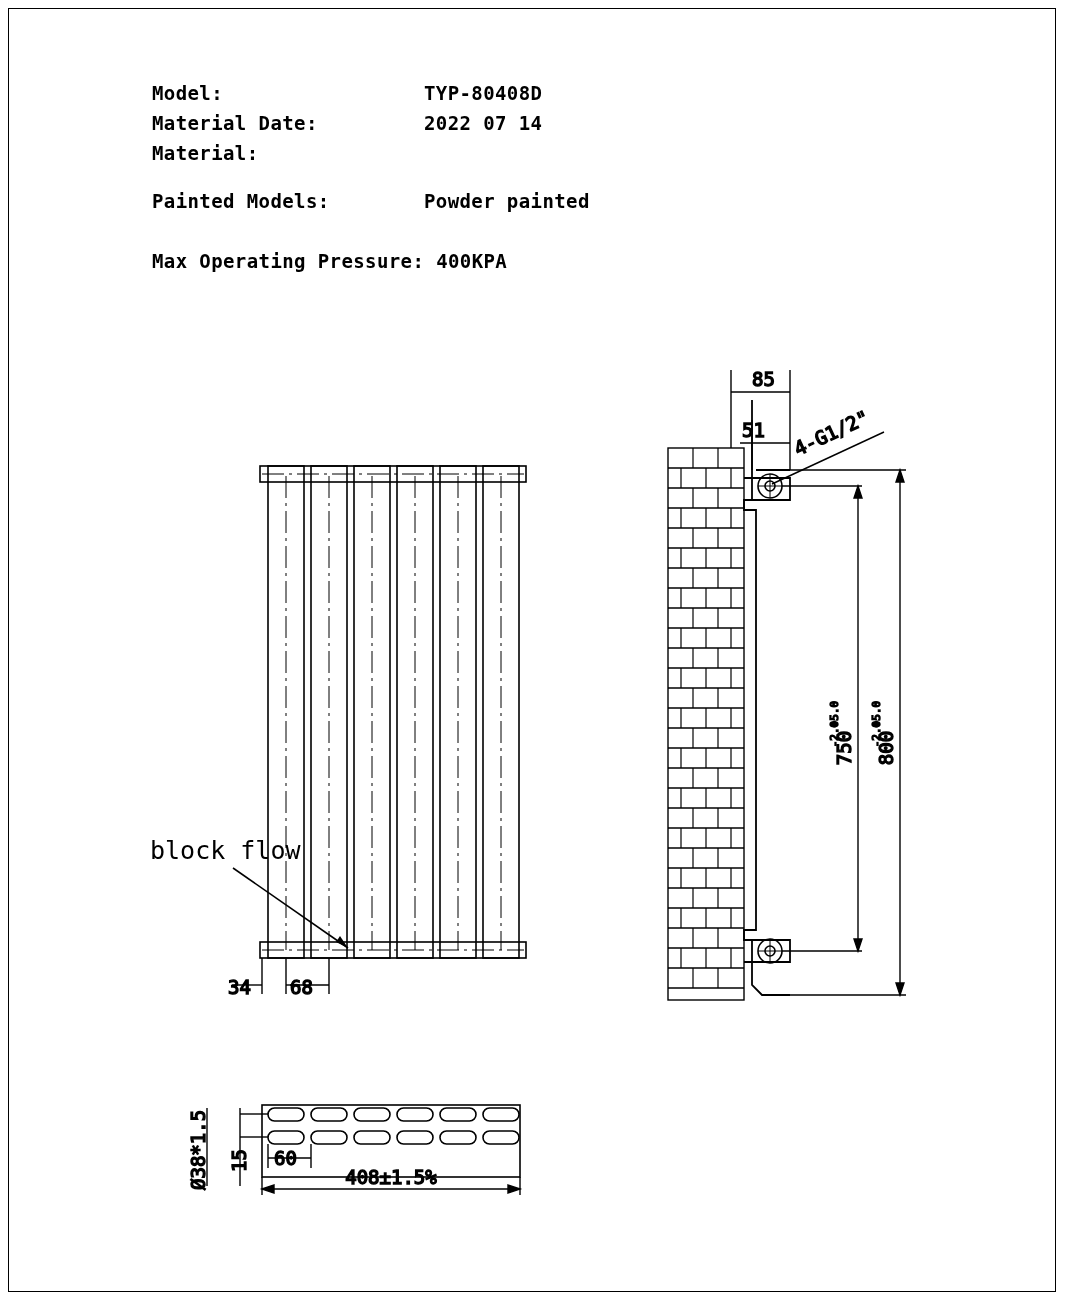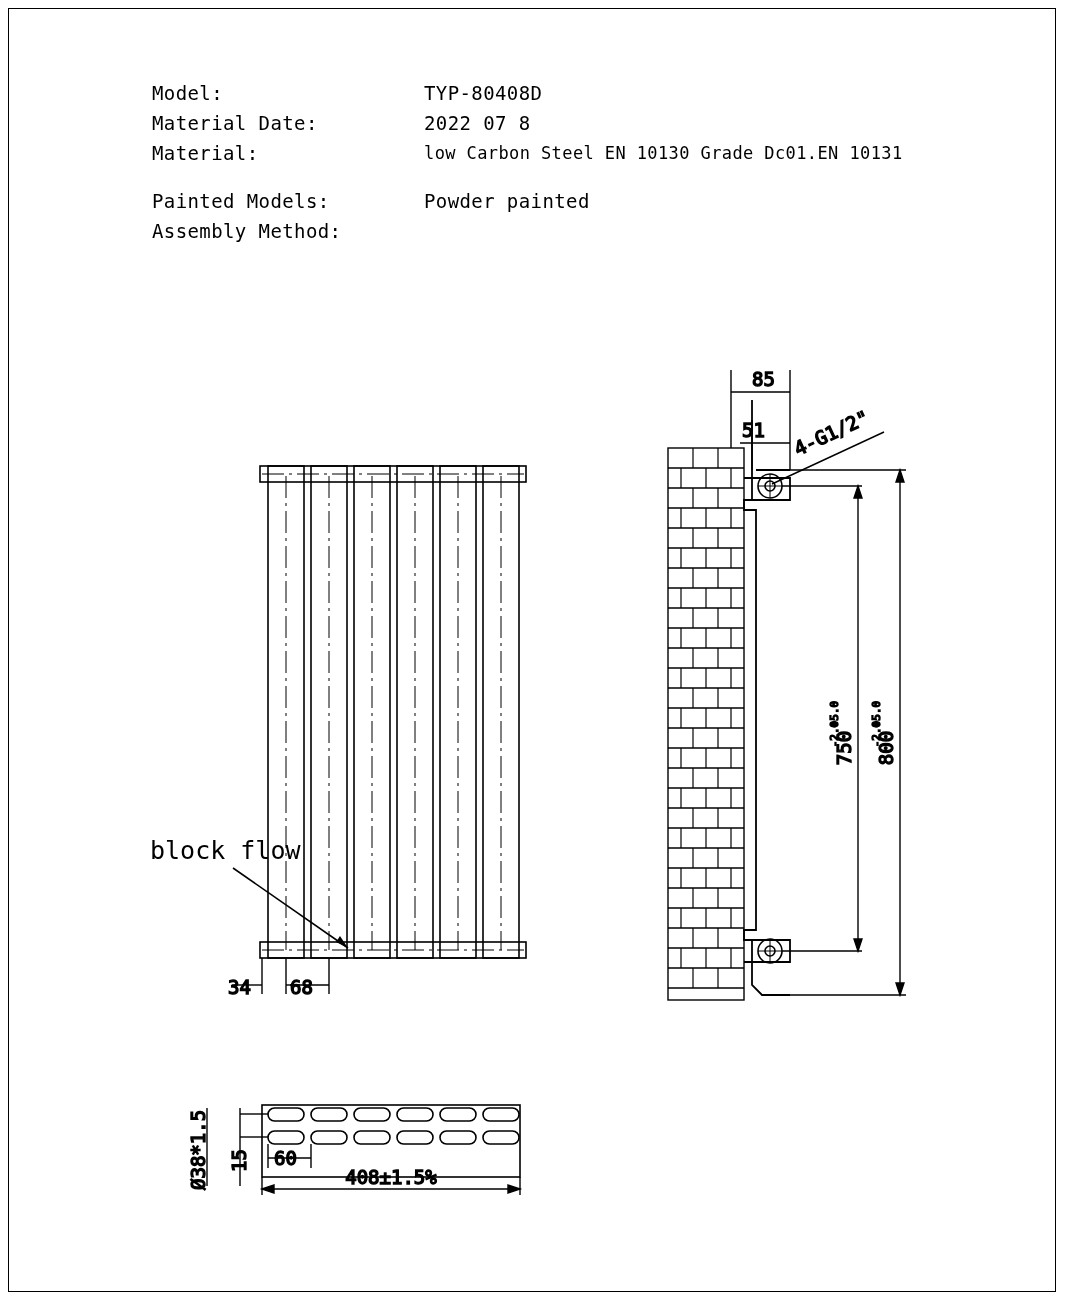--- a/index.html
+++ b/index.html
@@ -29,20 +29,21 @@
   }
   
   .spec {
     position: absolute;
     left: 152px;
     top: 78px;
     width: 820px;
     font-size: 19px;
     line-height: 30px;
     letter-spacing: 0.4px;
+    font-weight: bold;
   }
   .spec-row {
     position: relative;
     height: 30px;
     white-space: nowrap;
   }
   .spec-label {
     position: absolute;
     left: 0;
     top: 0;
@@ -88,32 +89,33 @@
 <div id="page">
   <div class="frame"></div>
 
   <div class="spec">
     <div class="spec-row">
       <span class="spec-label">Model:</span>
       <span class="spec-value">TYP-80408D</span>
     </div>
     <div class="spec-row">
       <span class="spec-label">Material Date:</span>
-      <span class="spec-value">2022 07 8</span>
+      <span class="spec-value">2022 07 14</span>
     </div>
     <div class="spec-row">
       <span class="spec-label">Material:</span>
-      <span class="spec-value small">low Carbon Steel  EN 10130 Grade Dc01.EN 10131</span>
     </div>
     <div class="spec-row gap-top">
       <span class="spec-label">Painted Models:</span>
       <span class="spec-value">Powder painted</span>
     </div>
     <div class="spec-row">
-      <span class="spec-label">Assembly Method:</span>
+    </div>
+    <div class="spec-row">
+      <span class="spec-free">Max Operating Pressure: 400KPA</span>
     </div>
   </div>
 
   <svg class="draw" viewBox="0 0 1066 1302">
 
     <g stroke="#000" fill="none" stroke-width="1.6">
 
       <rect x="260" y="466" width="266" height="16"></rect>
 
       <rect x="260" y="942" width="266" height="16"></rect>

